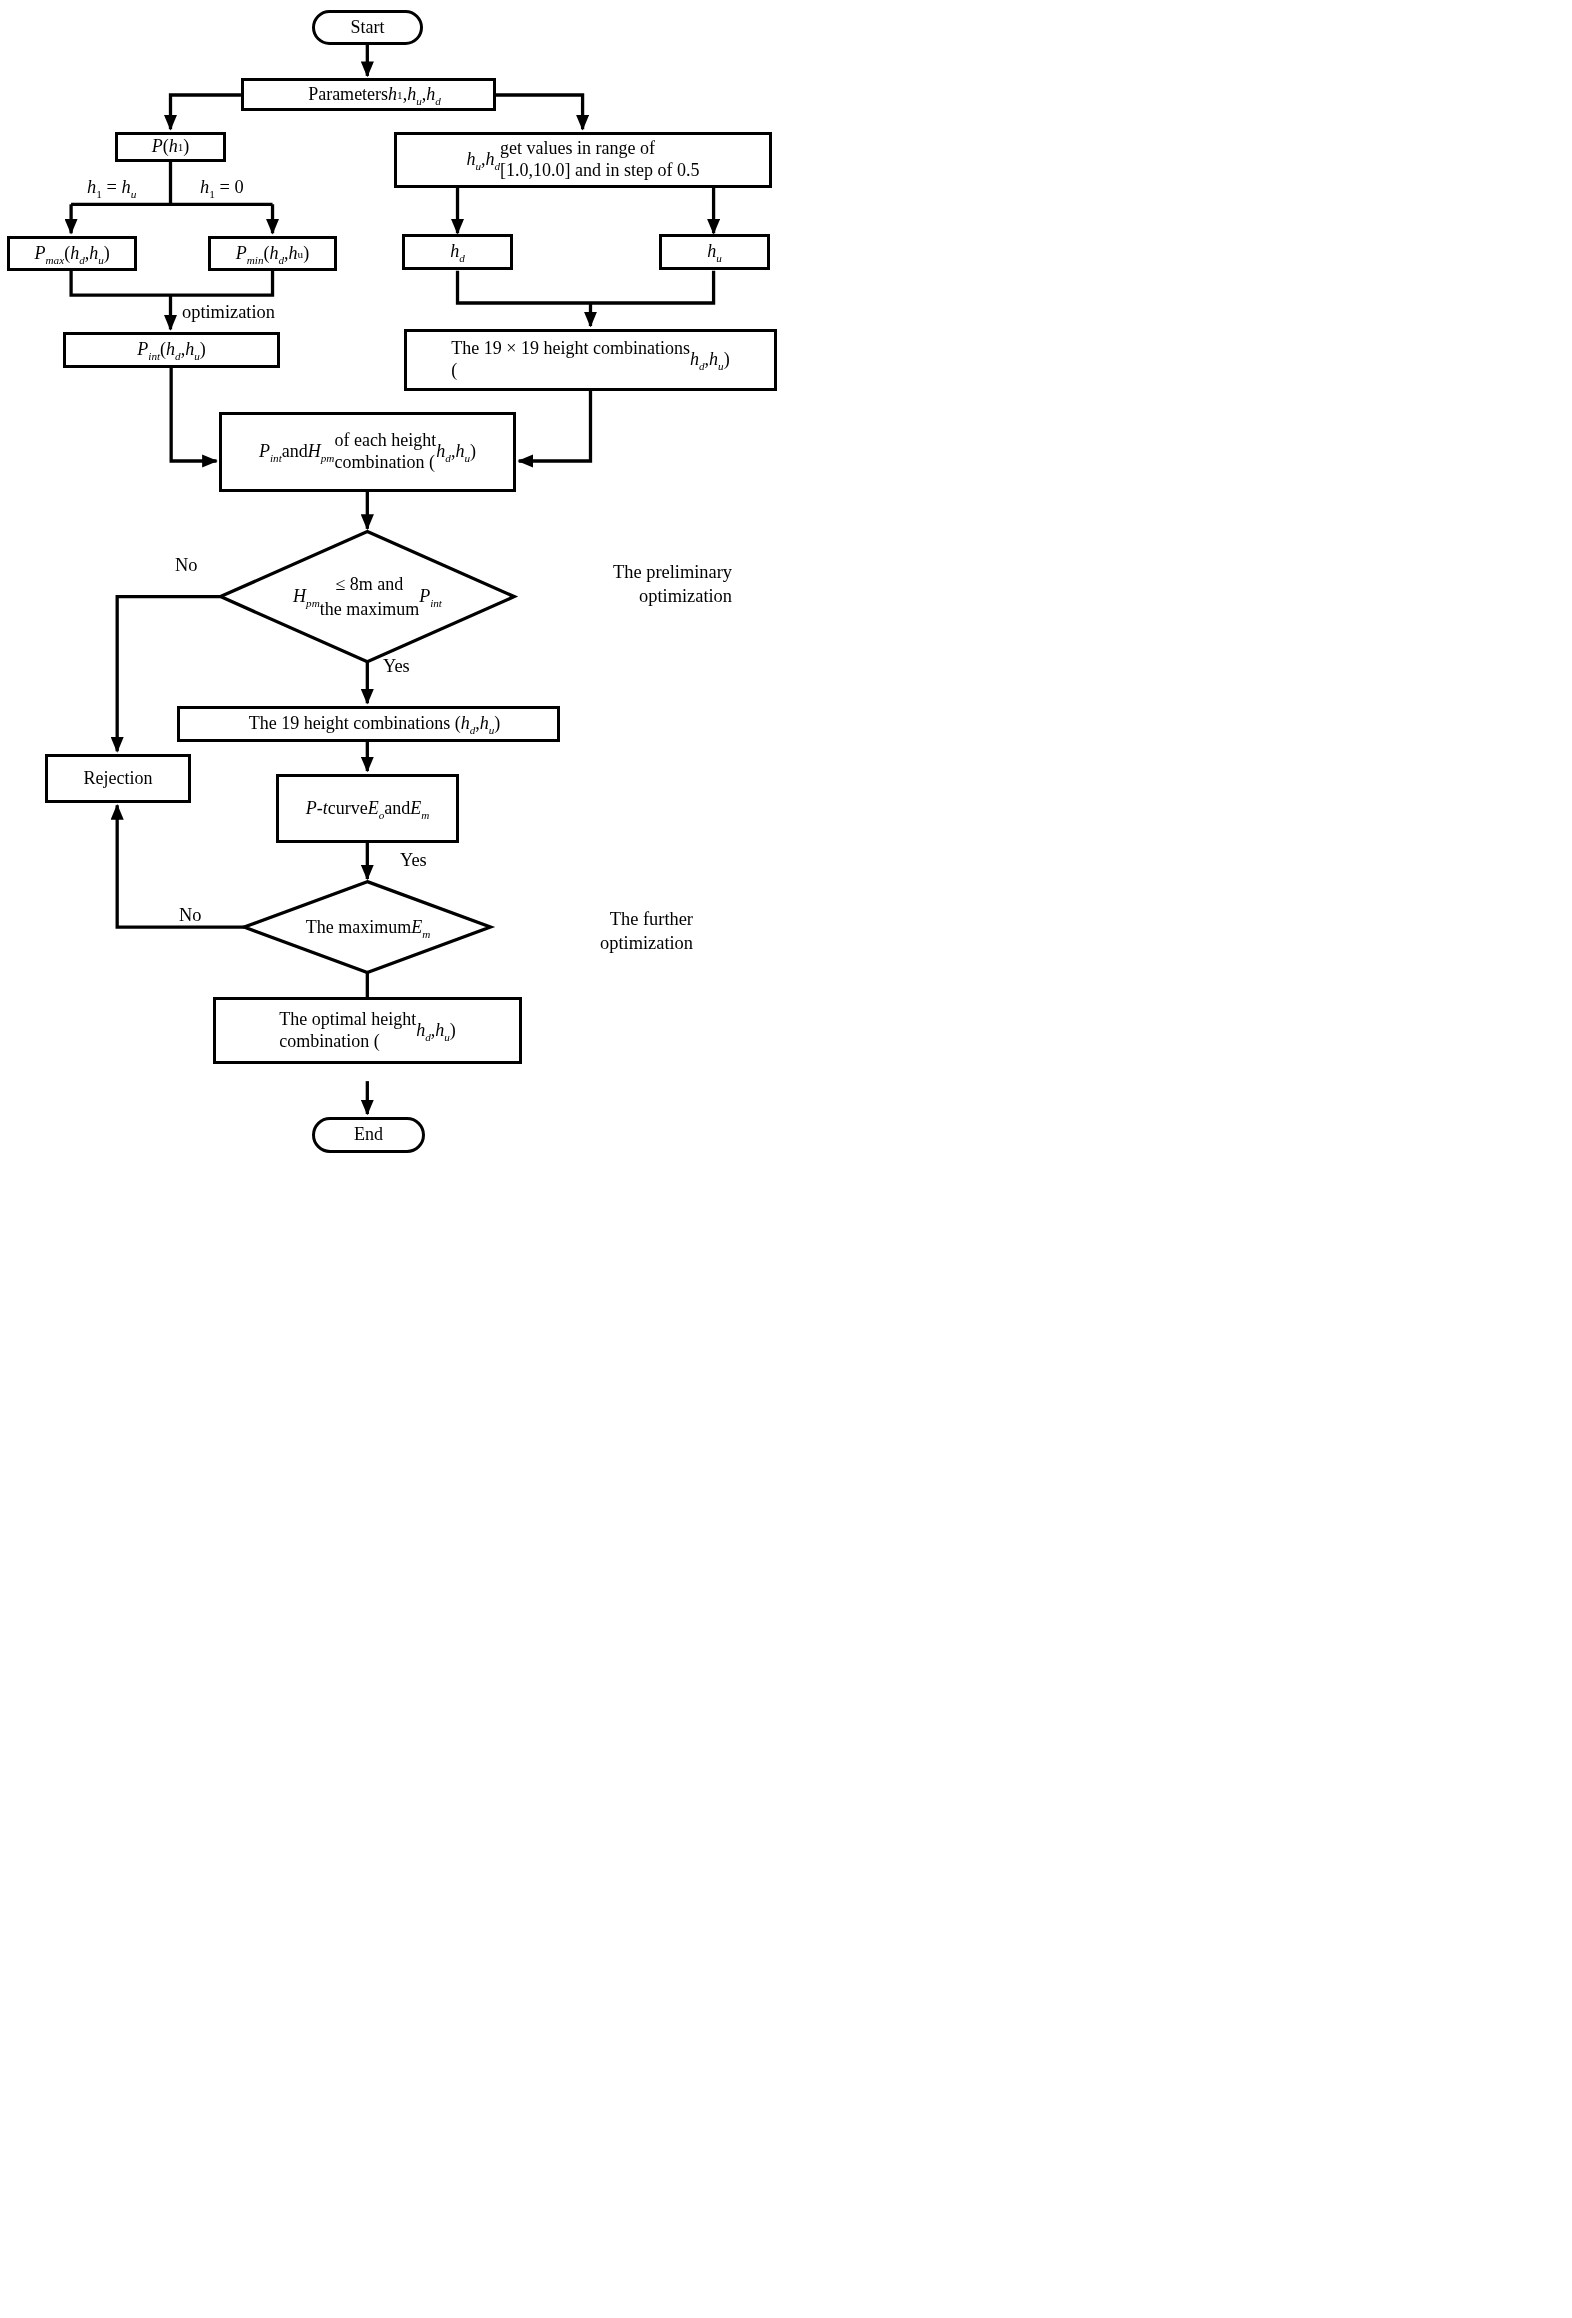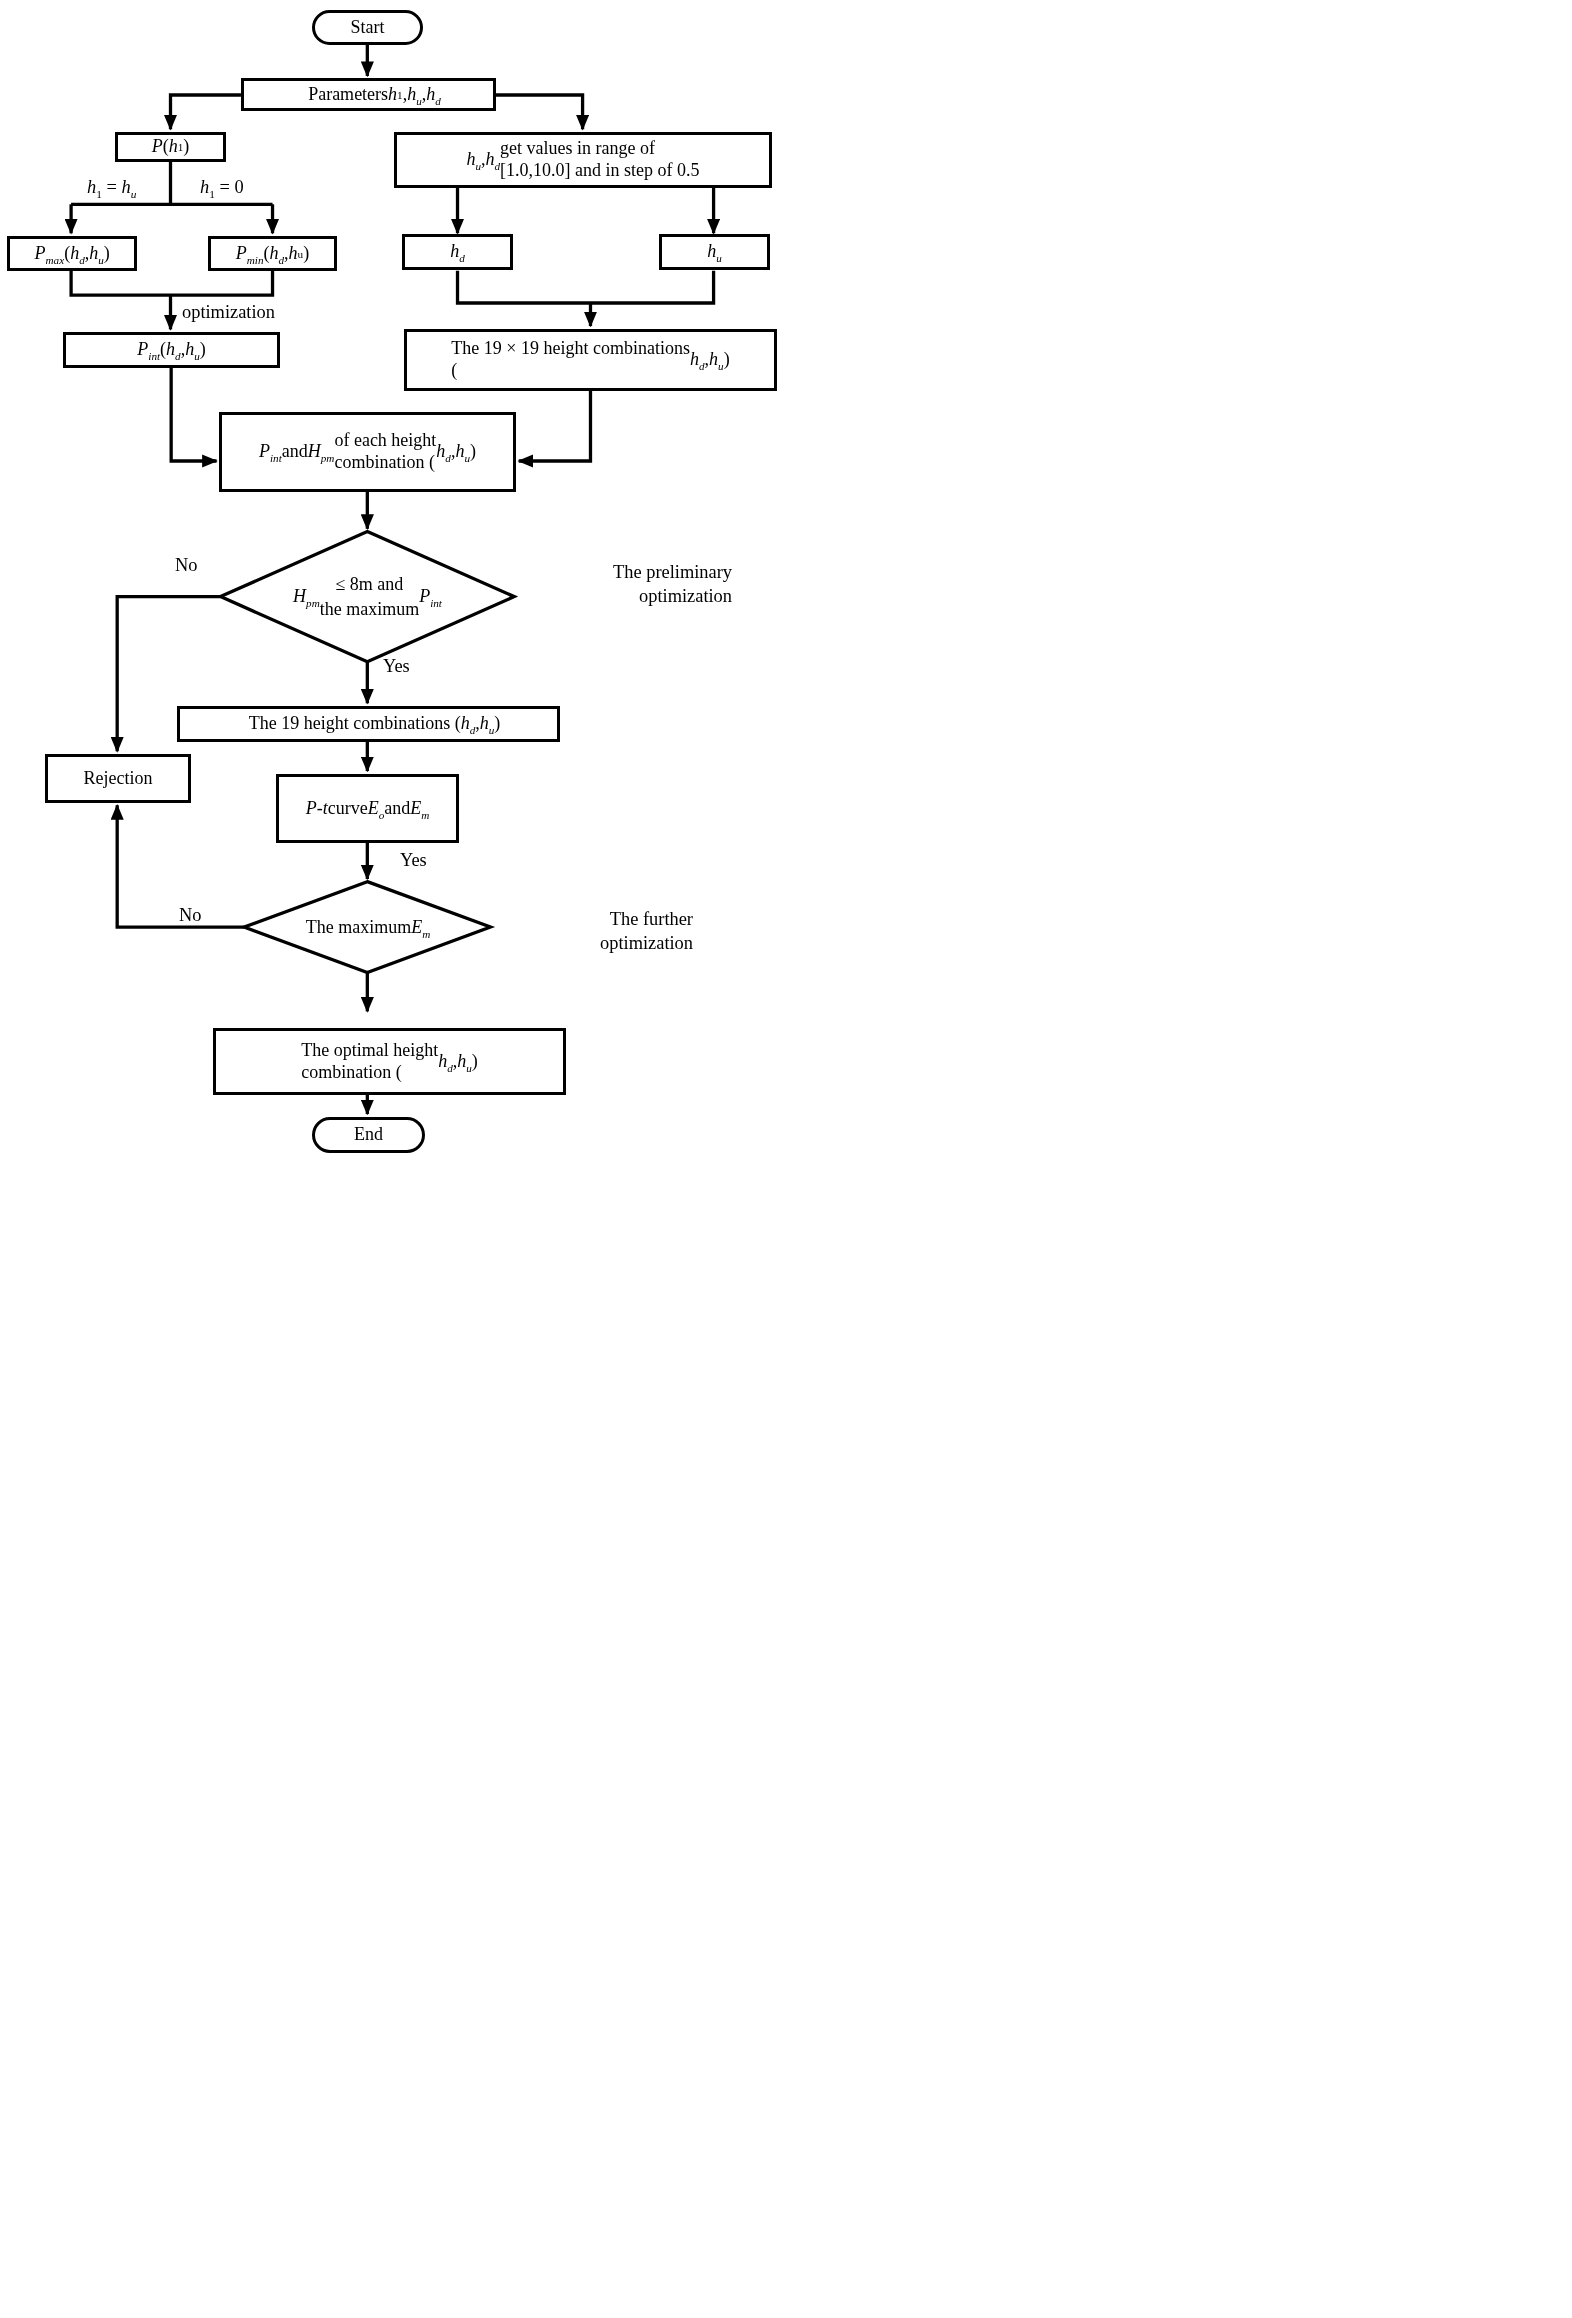--- a/index.html
+++ b/index.html
@@ -135,21 +135,21 @@
   <div class="node" style="left:404px; top:329px; width:373px; height:62px;">The 19 × 19 height combinations<br>(<i>h<sub>d</sub></i>, <i>h<sub>u</sub></i>)</div>
 
   <div class="node" style="left:219px; top:412px; width:297px; height:80px;"><i>P<sub>int</sub></i> and <i>H<sub>pm</sub></i> of each height<br>combination (<i>h<sub>d</sub></i>, <i>h<sub>u</sub></i>)</div>
 
   <div class="node" style="left:177px; top:706px; width:383px; height:36px;padding-left:12px;">The 19 height combinations (<i>h<sub>d</sub></i>, <i>h<sub>u</sub></i>)</div>
 
   <div class="node" style="left:45px;  top:754px; width:146px; height:49px;">Rejection</div>
 
   <div class="node" style="left:276px; top:774px; width:183px; height:69px;"><i>P</i>-<i>t</i> curve<br><i>E<sub>o</sub></i> and <i>E<sub>m</sub></i></div>
 
-  <div class="node" style="left:213px; top:1028px; width:353px; height:67px;">The optimal height<br>combination (<i>h<sub>d</sub></i>, <i>h<sub>u</sub></i>)</div>
+  <div class="node" style="left:213px; top:997px; width:309px; height:67px;">The optimal height<br>combination (<i>h<sub>d</sub></i>, <i>h<sub>u</sub></i>)</div>
 
   <div class="node terminal" style="left:312px; top:1117px; width:113px; height:36px;">End</div>
 
   <div class="dtext" style="left:262px; top:557px; width:211px; height:79px;"><i>H<sub>pm</sub></i> ≤ 8m and<br>the maximum <i>P<sub>int</sub></i></div>
 
   <div class="dtext" style="left:256px; top:910px; width:224px; height:34px;">The maximum <i>E<sub>m</sub></i></div>
 
   <div class="elabel" style="left:74px; top:177px;margin-left:13px;"><i>h</i><sub>1</sub> = <i>h<sub>u</sub></i></div>
 
   <div class="elabel" style="left:200px; top:177px;"><i>h</i><sub>1</sub> = 0</div>

